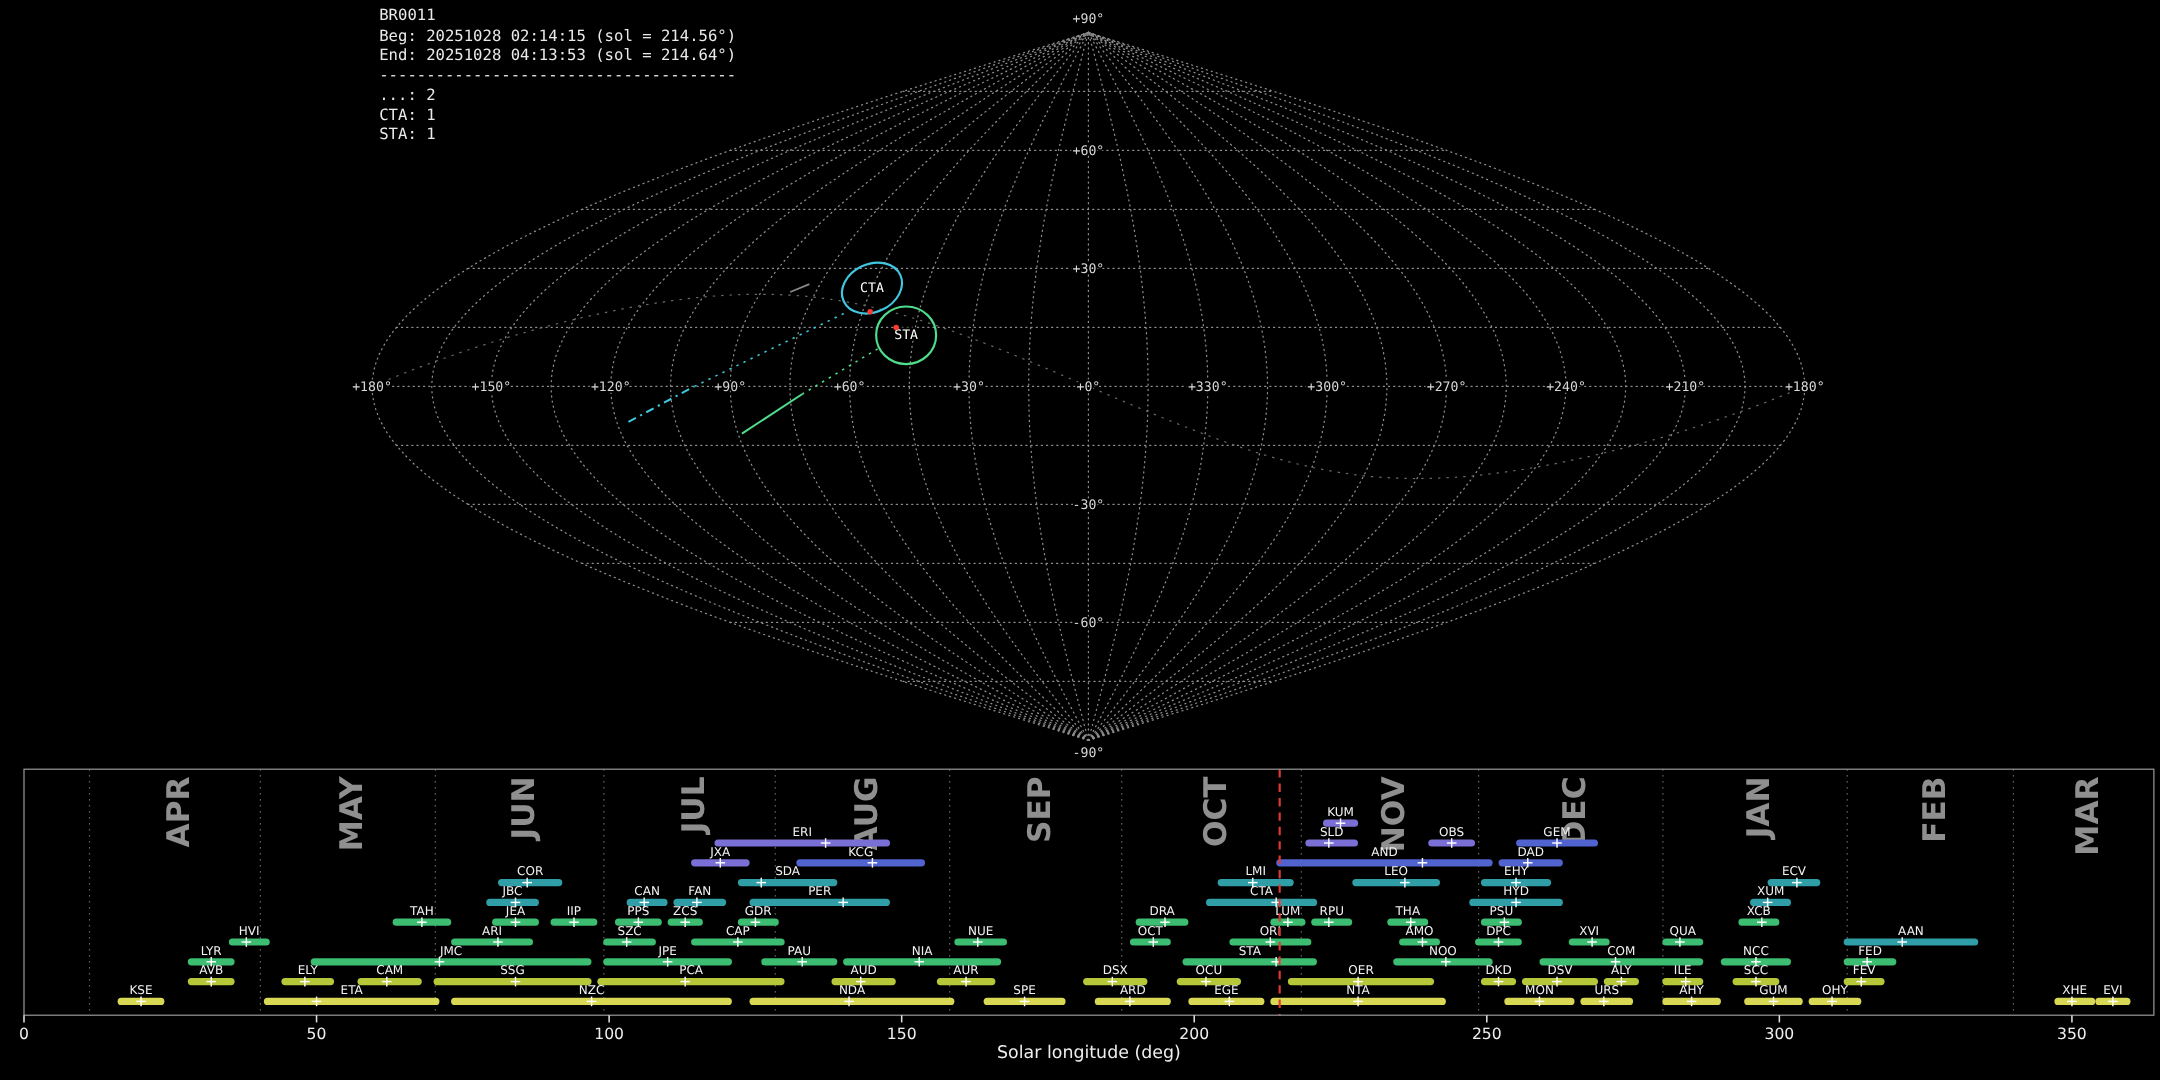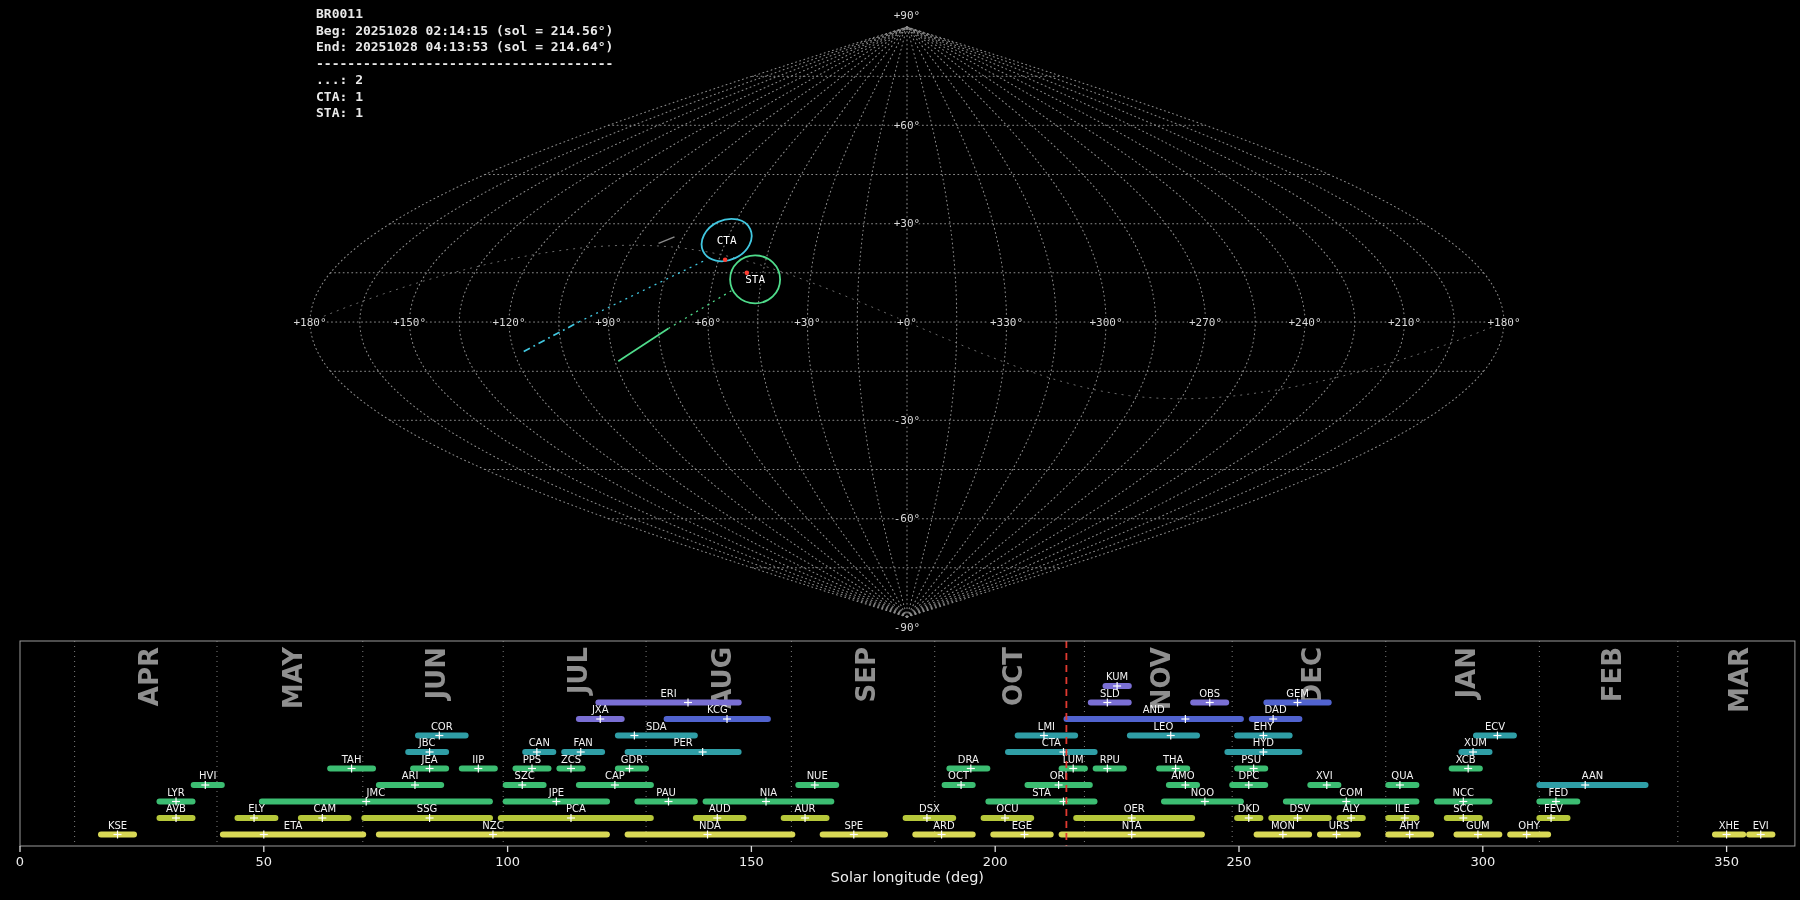--- a/index.html
+++ b/index.html
@@ -1,18 +1,18 @@
 <!DOCTYPE html>
 <html><head>
 <meta charset="utf-8">
 <style>
   html,body{margin:0;padding:0;background:#000;width:1800px;height:900px;overflow:hidden;}
   .stage{position:relative;width:1800px;height:900px;background:#000;}
   .info{position:absolute;left:316px;top:6px;margin:0;color:#eaeaea;
-        font-family:"DejaVu Sans Mono",monospace;font-size:13px;line-height:16.5px;white-space:pre;font-weight:bold;}
+        font-family:"DejaVu Sans Mono",monospace;font-size:13px;line-height:16.5px;white-space:pre;}
   #plot{position:absolute;left:0;top:0;}
 </style>
 </head>
 <body>
 
 <div class="stage">
   <pre class="info">BR0011
 Beg: 20251028 02:14:15 (sol = 214.56°)
 End: 20251028 04:13:53 (sol = 214.64°)
 --------------------------------------

